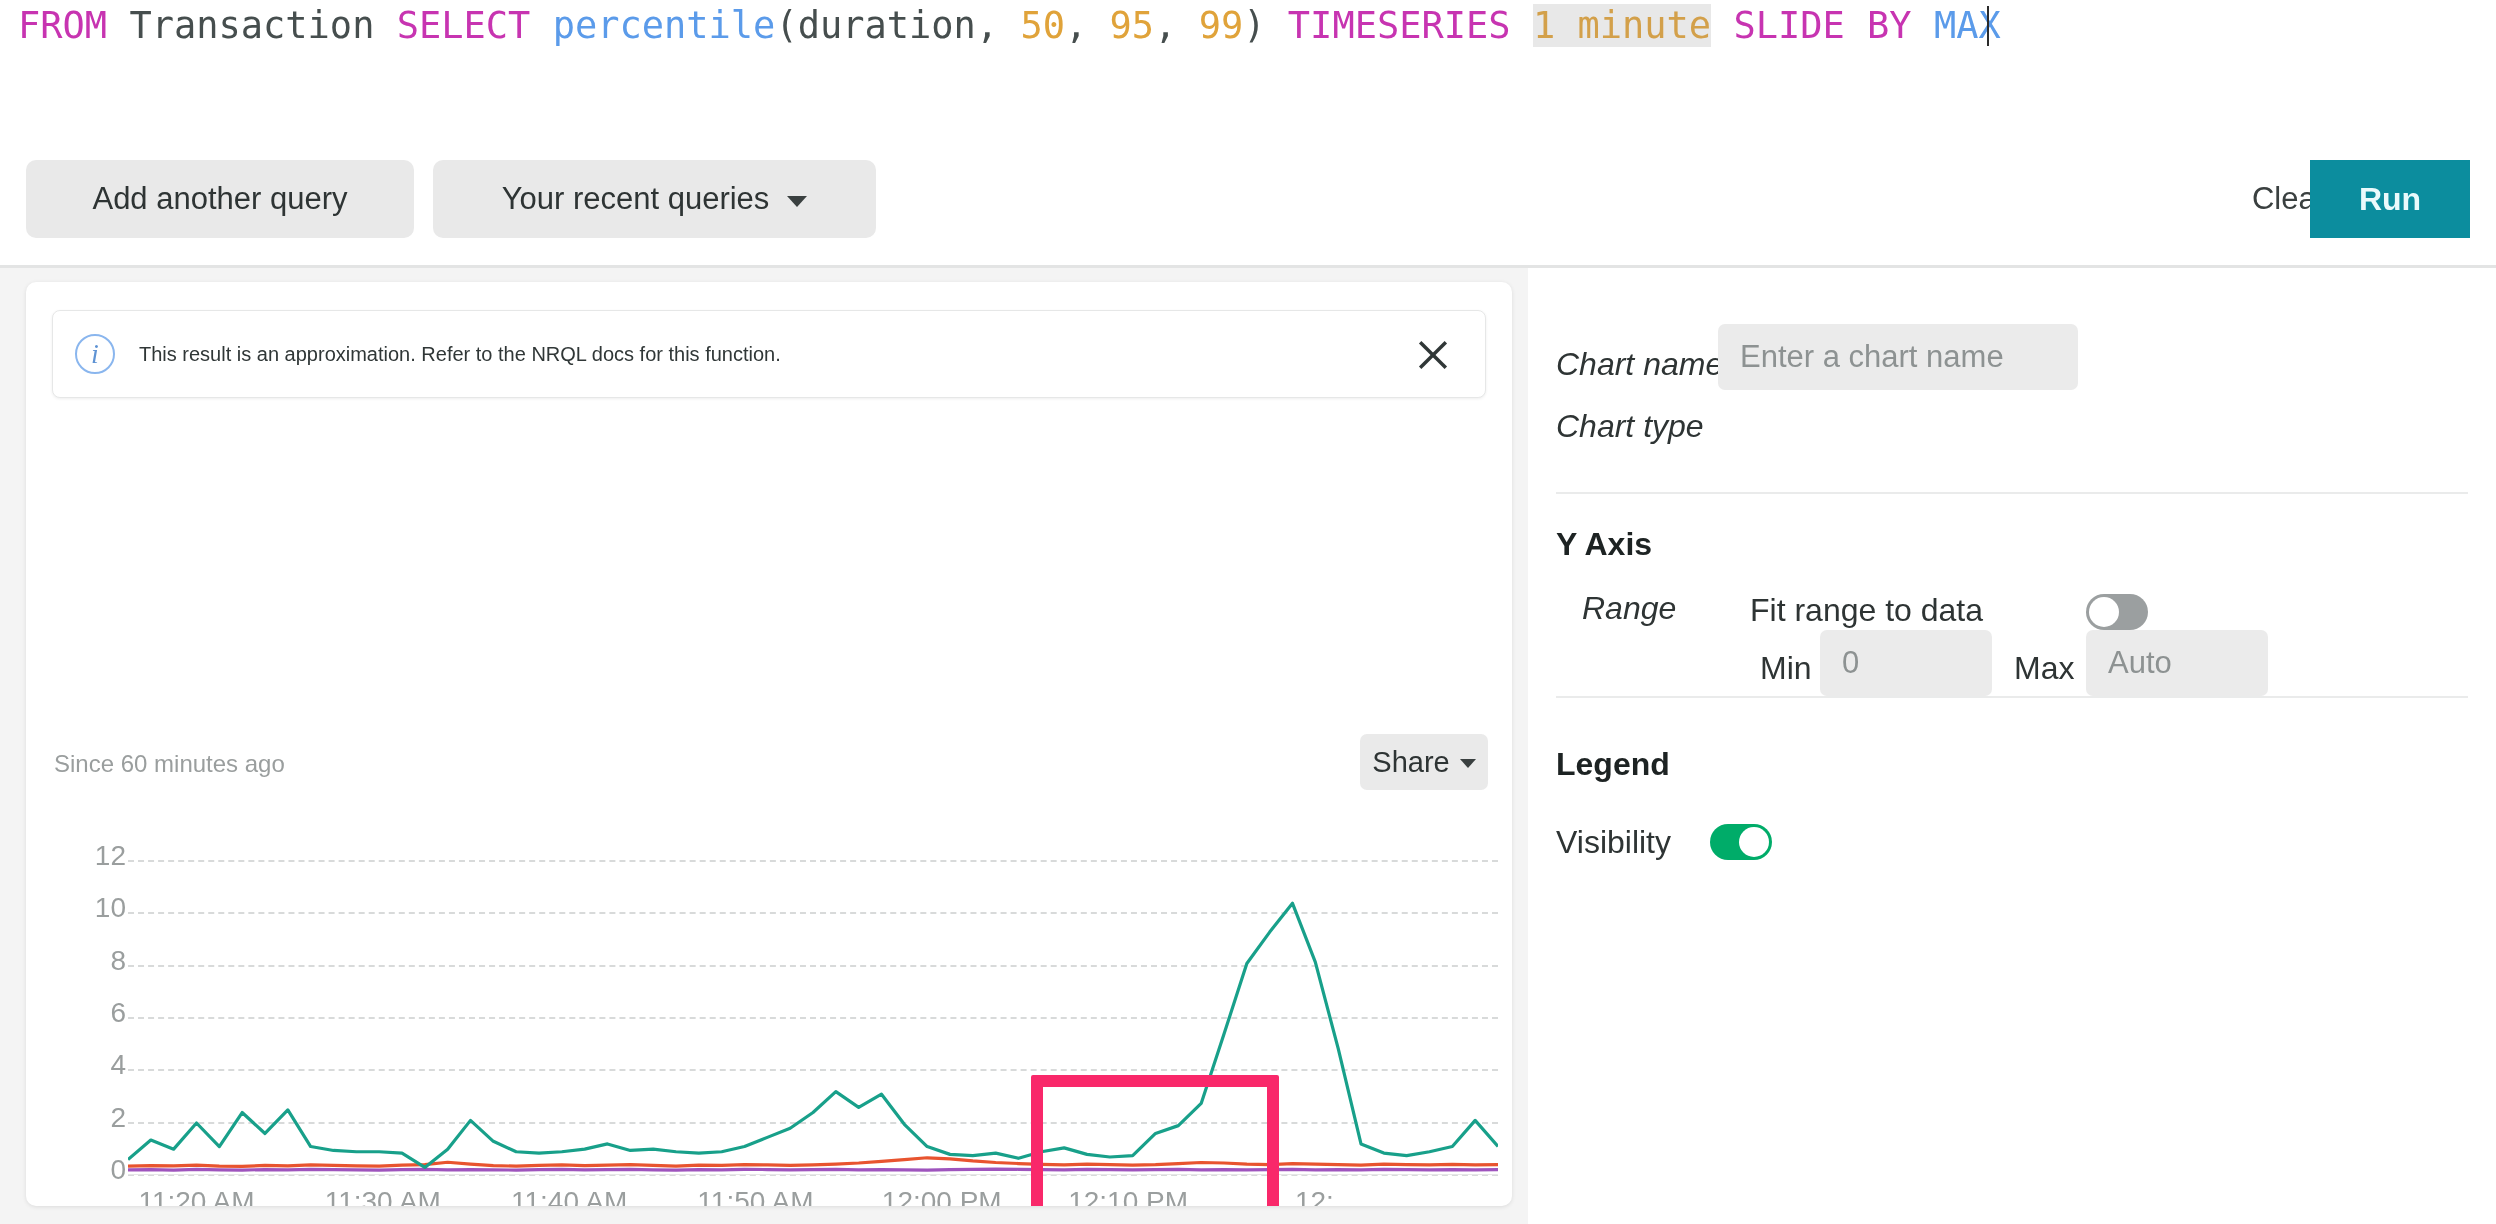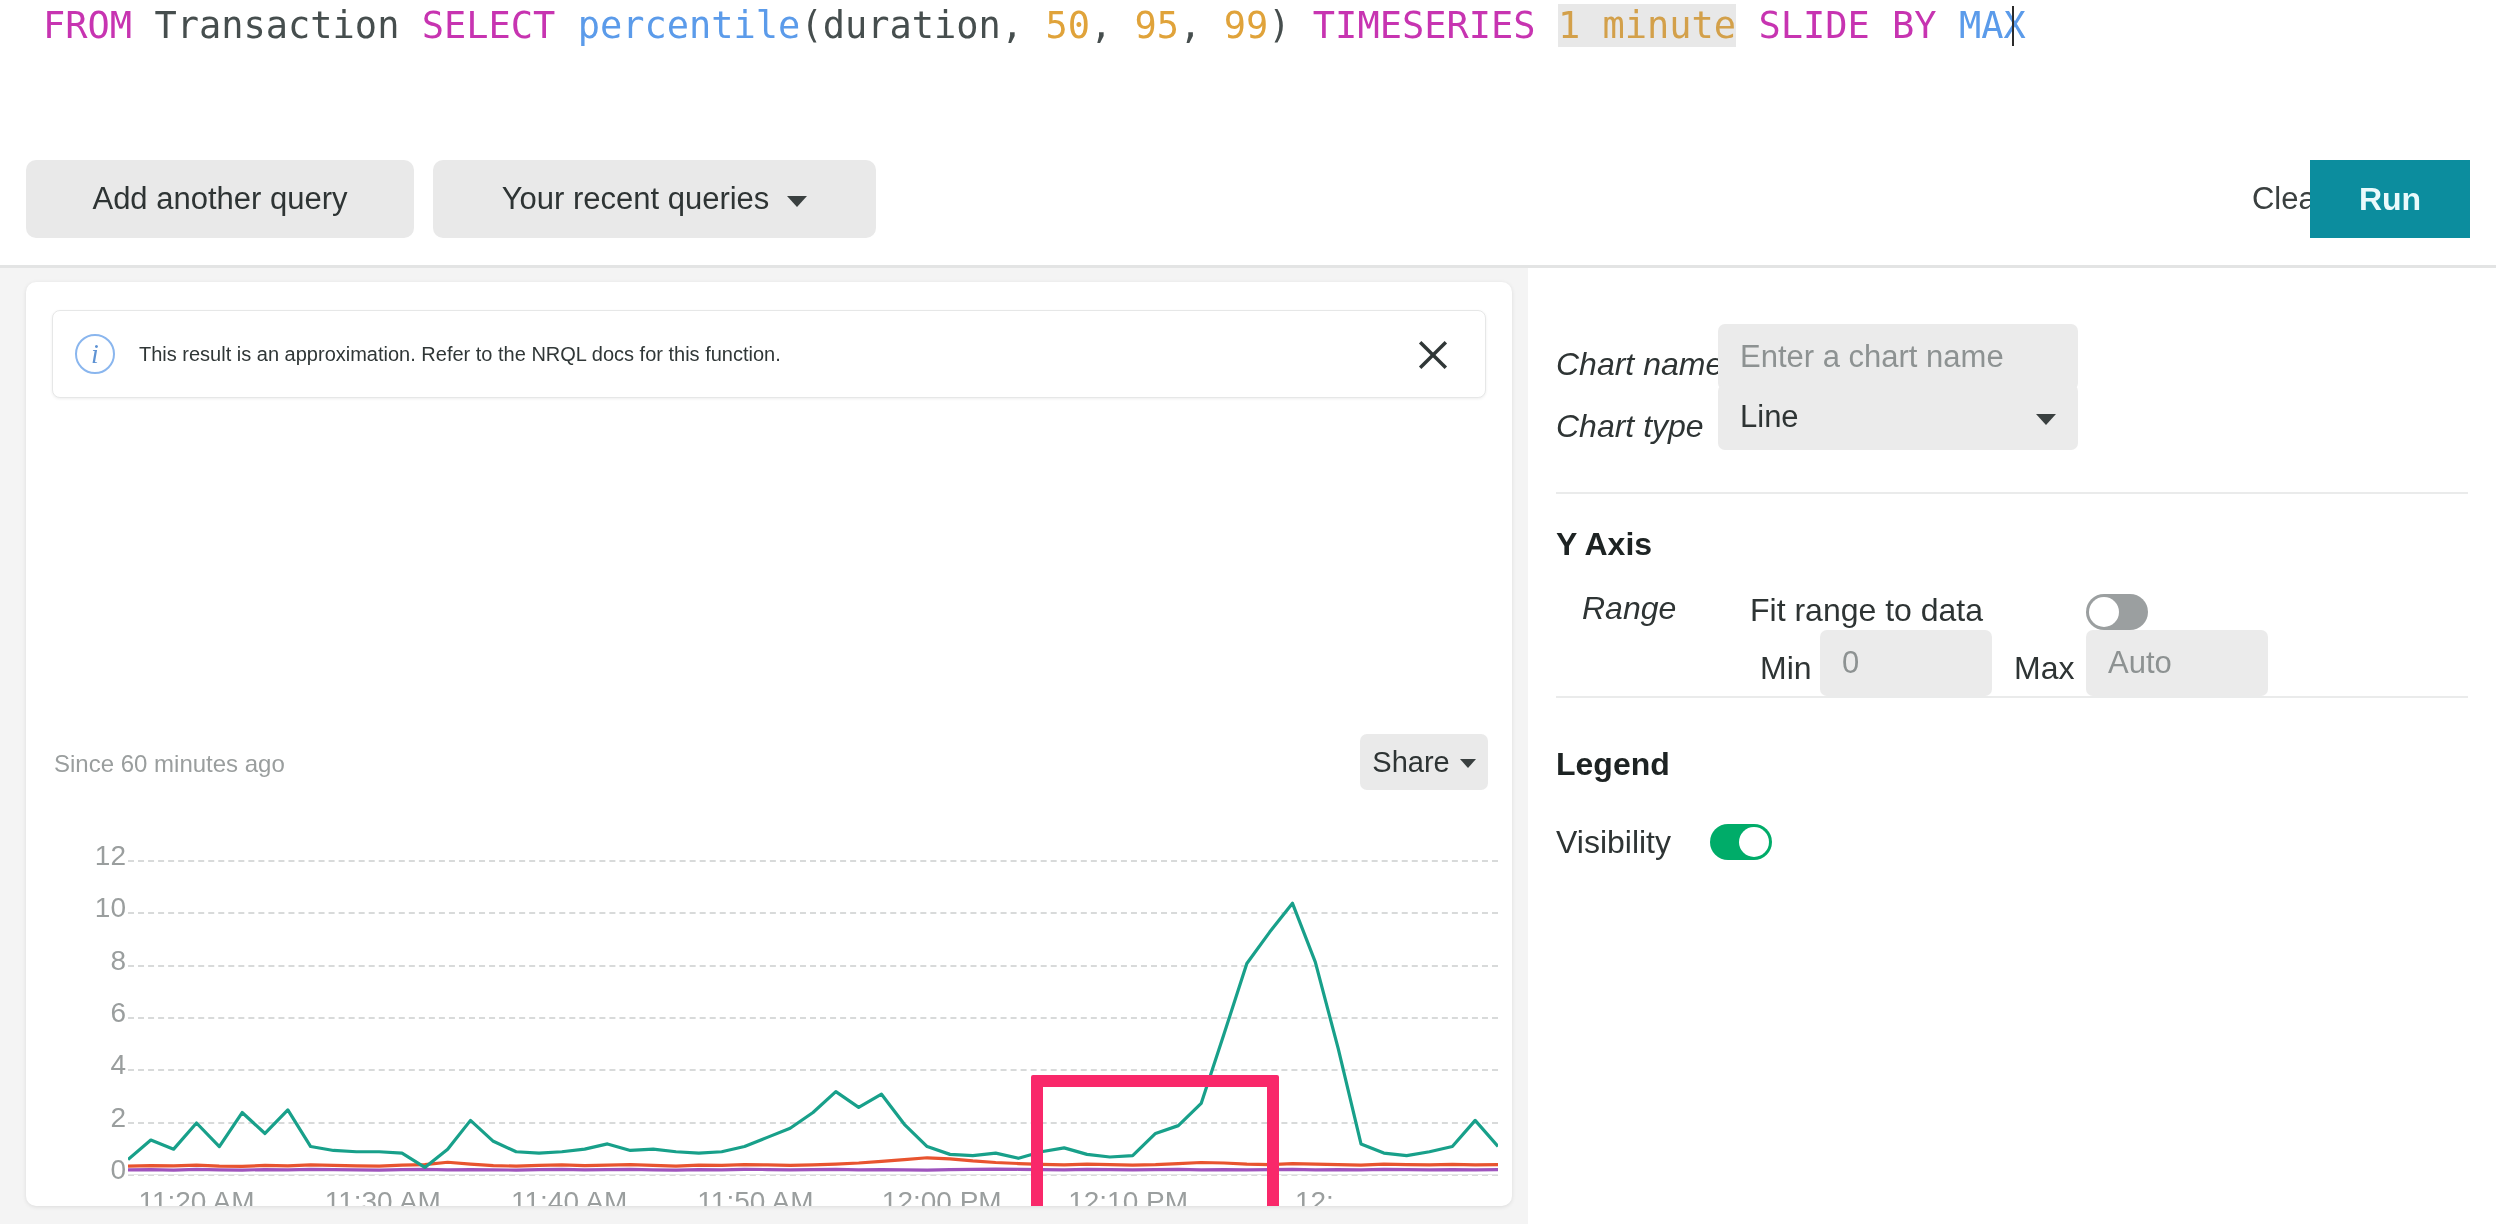--- a/index.html
+++ b/index.html
@@ -8,21 +8,21 @@
     background: #f4f4f4;
     font-family: "Liberation Sans", sans-serif;
     overflow: hidden;
   }
 
   
   #query-bar {
     position: absolute; left: 0; top: 0; width: 2496px; height: 52px;
     background: #ffffff;
     display: flex; align-items: center;
-    padding-left: 43px;
+    padding-left: 18px;
     white-space: nowrap;
   }
   #query-text {
     font-family: "DejaVu Sans Mono", "Liberation Mono", monospace;
     font-size: 37px;
     letter-spacing: 0px;
     line-height: 52px;
     display: inline-block;
   }
   .tk { white-space: pre; }
@@ -333,24 +333,20 @@
   </div>
 
 </div>
 
 <div id="settings-panel">
 
   <div class="row field-label" id="chart-name-label">Chart name</div>
   <input class="textbox" id="chart-name-input" type="text" placeholder="Enter a chart name" style="">
 
   <div class="row field-label" id="chart-type-label">Chart type</div>
-  <div id="chart-type-select">
-    <span>Line</span>
-    <span class="chev"></span>
-  </div>
 
   <div class="divider" id="divider-1"></div>
 
   <div class="section-title" id="yaxis-title">Y Axis</div>
 
   <div class="row" id="range-label">Range</div>
   <div id="fit-range-label">Fit range to data</div>
   <div class="toggle off" id="fit-range-toggle">
     <span class="knob"></span>
   </div>

